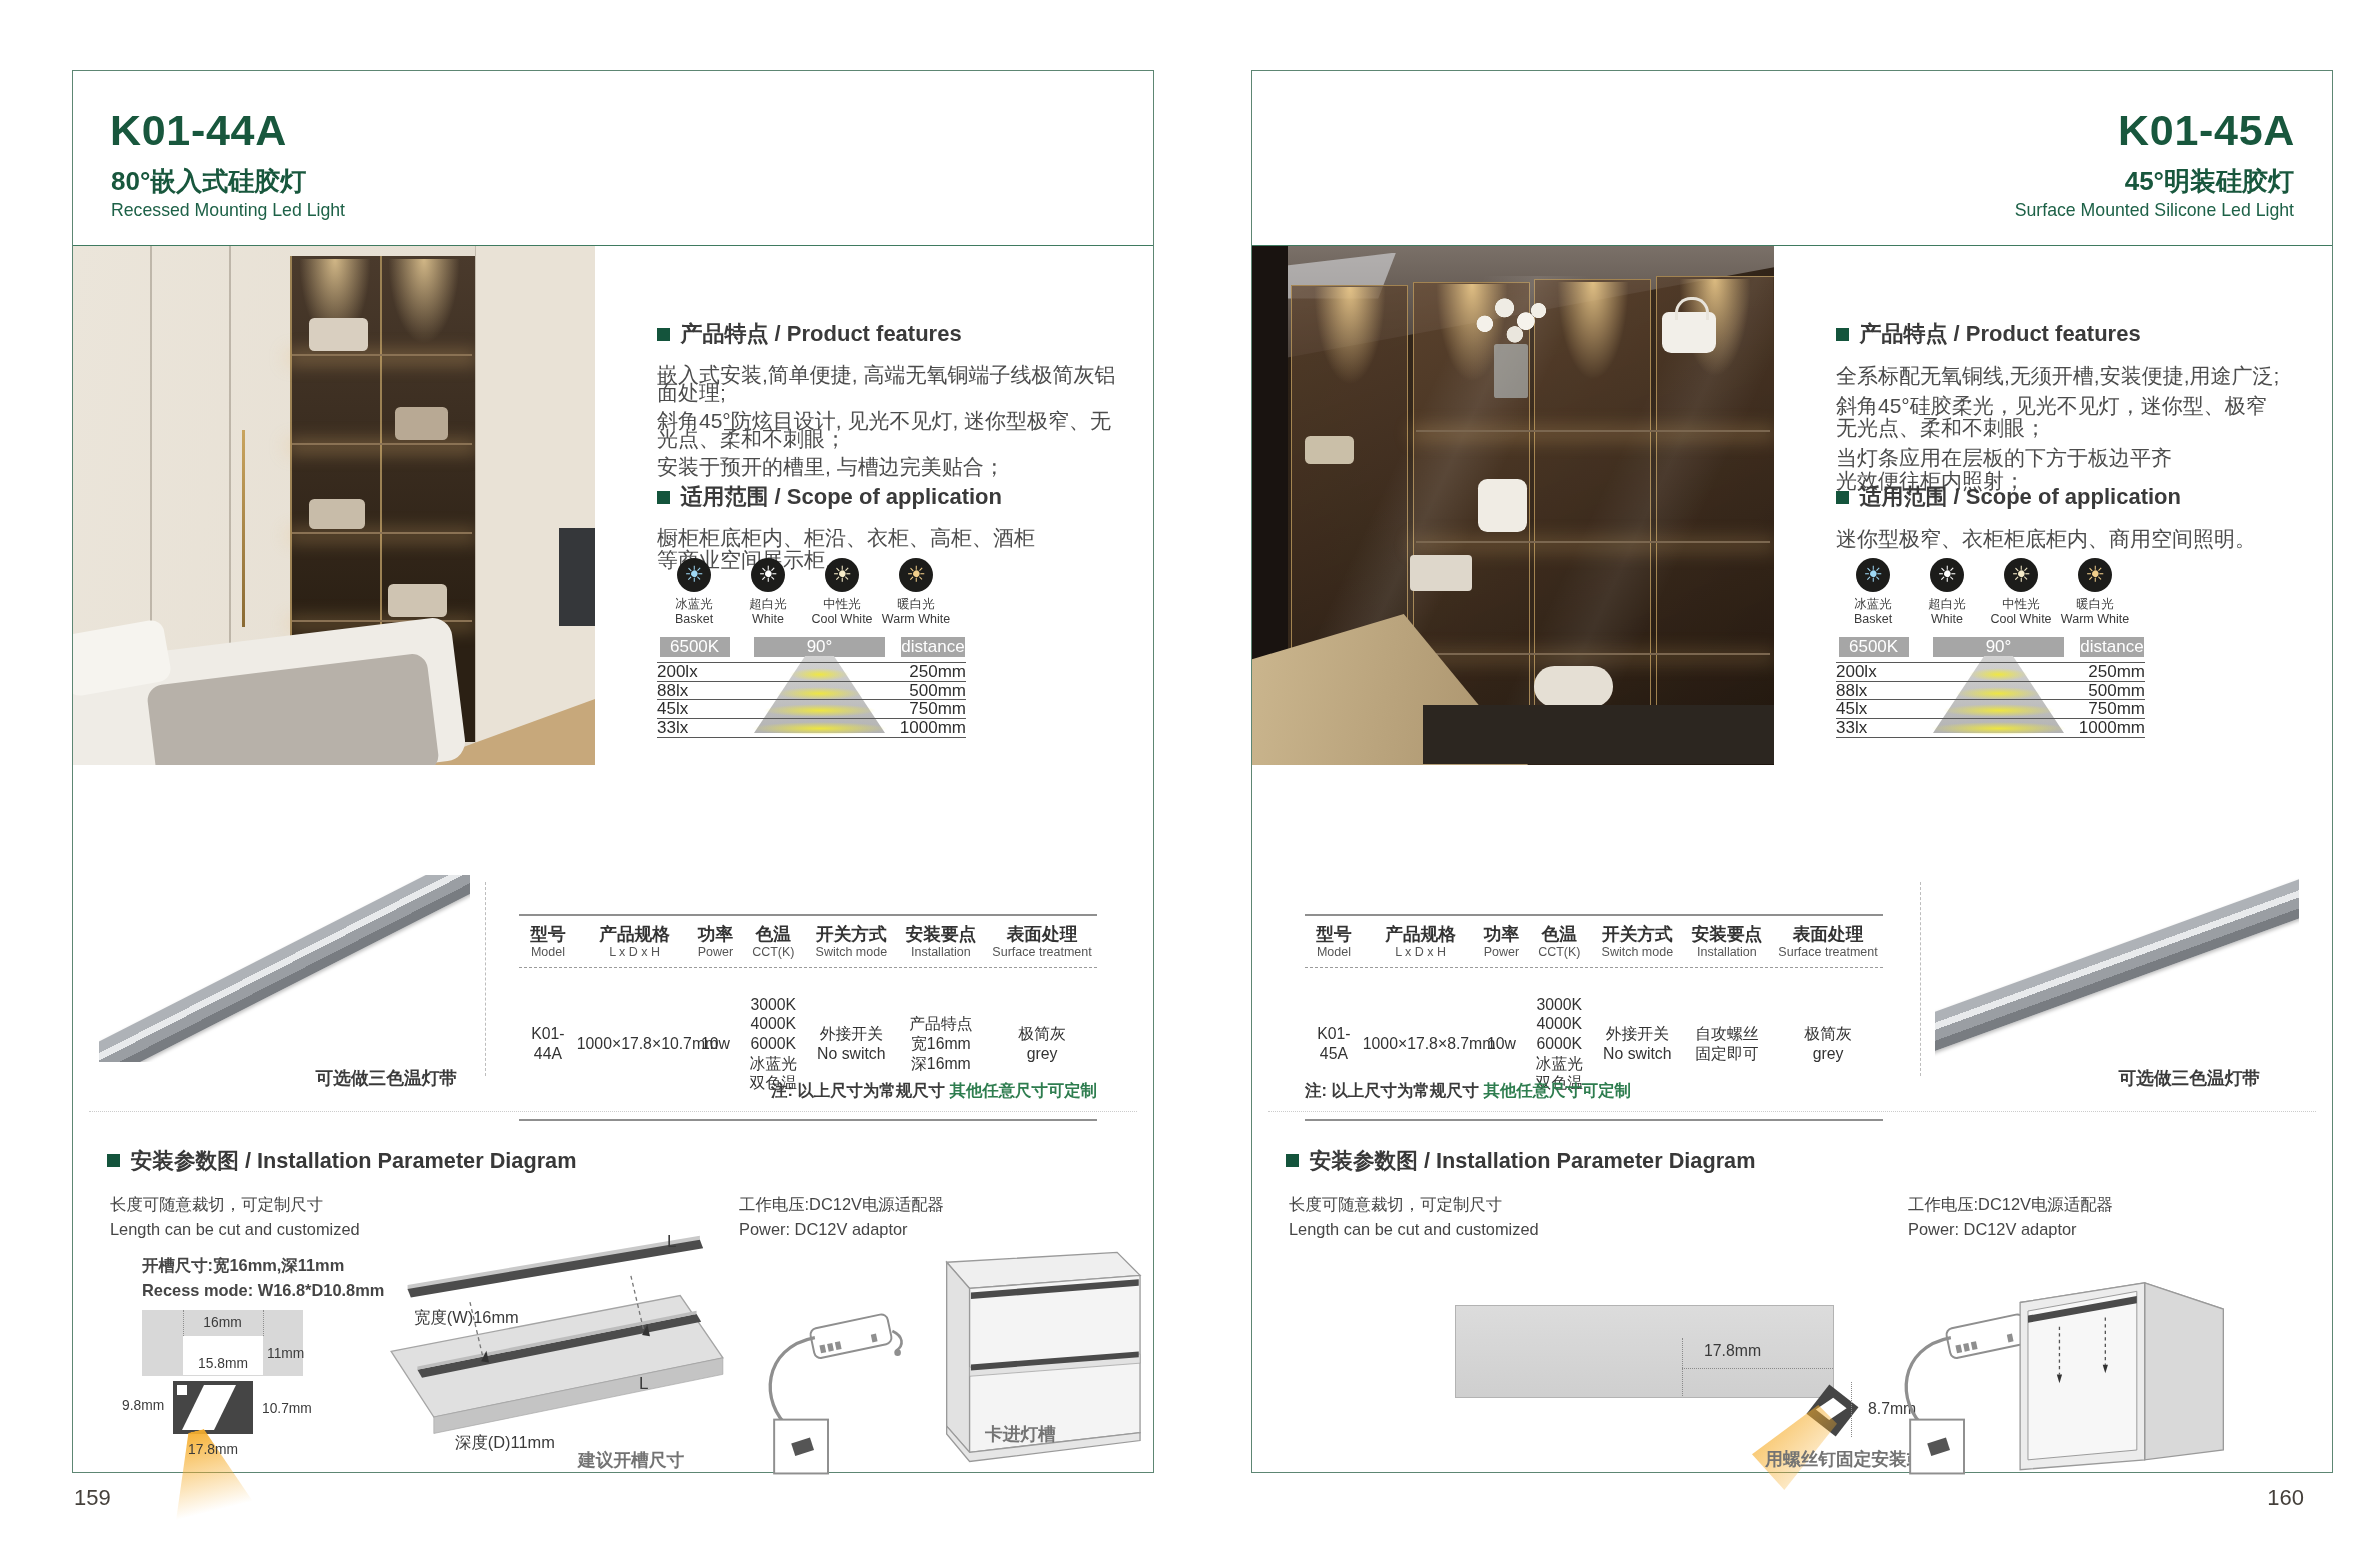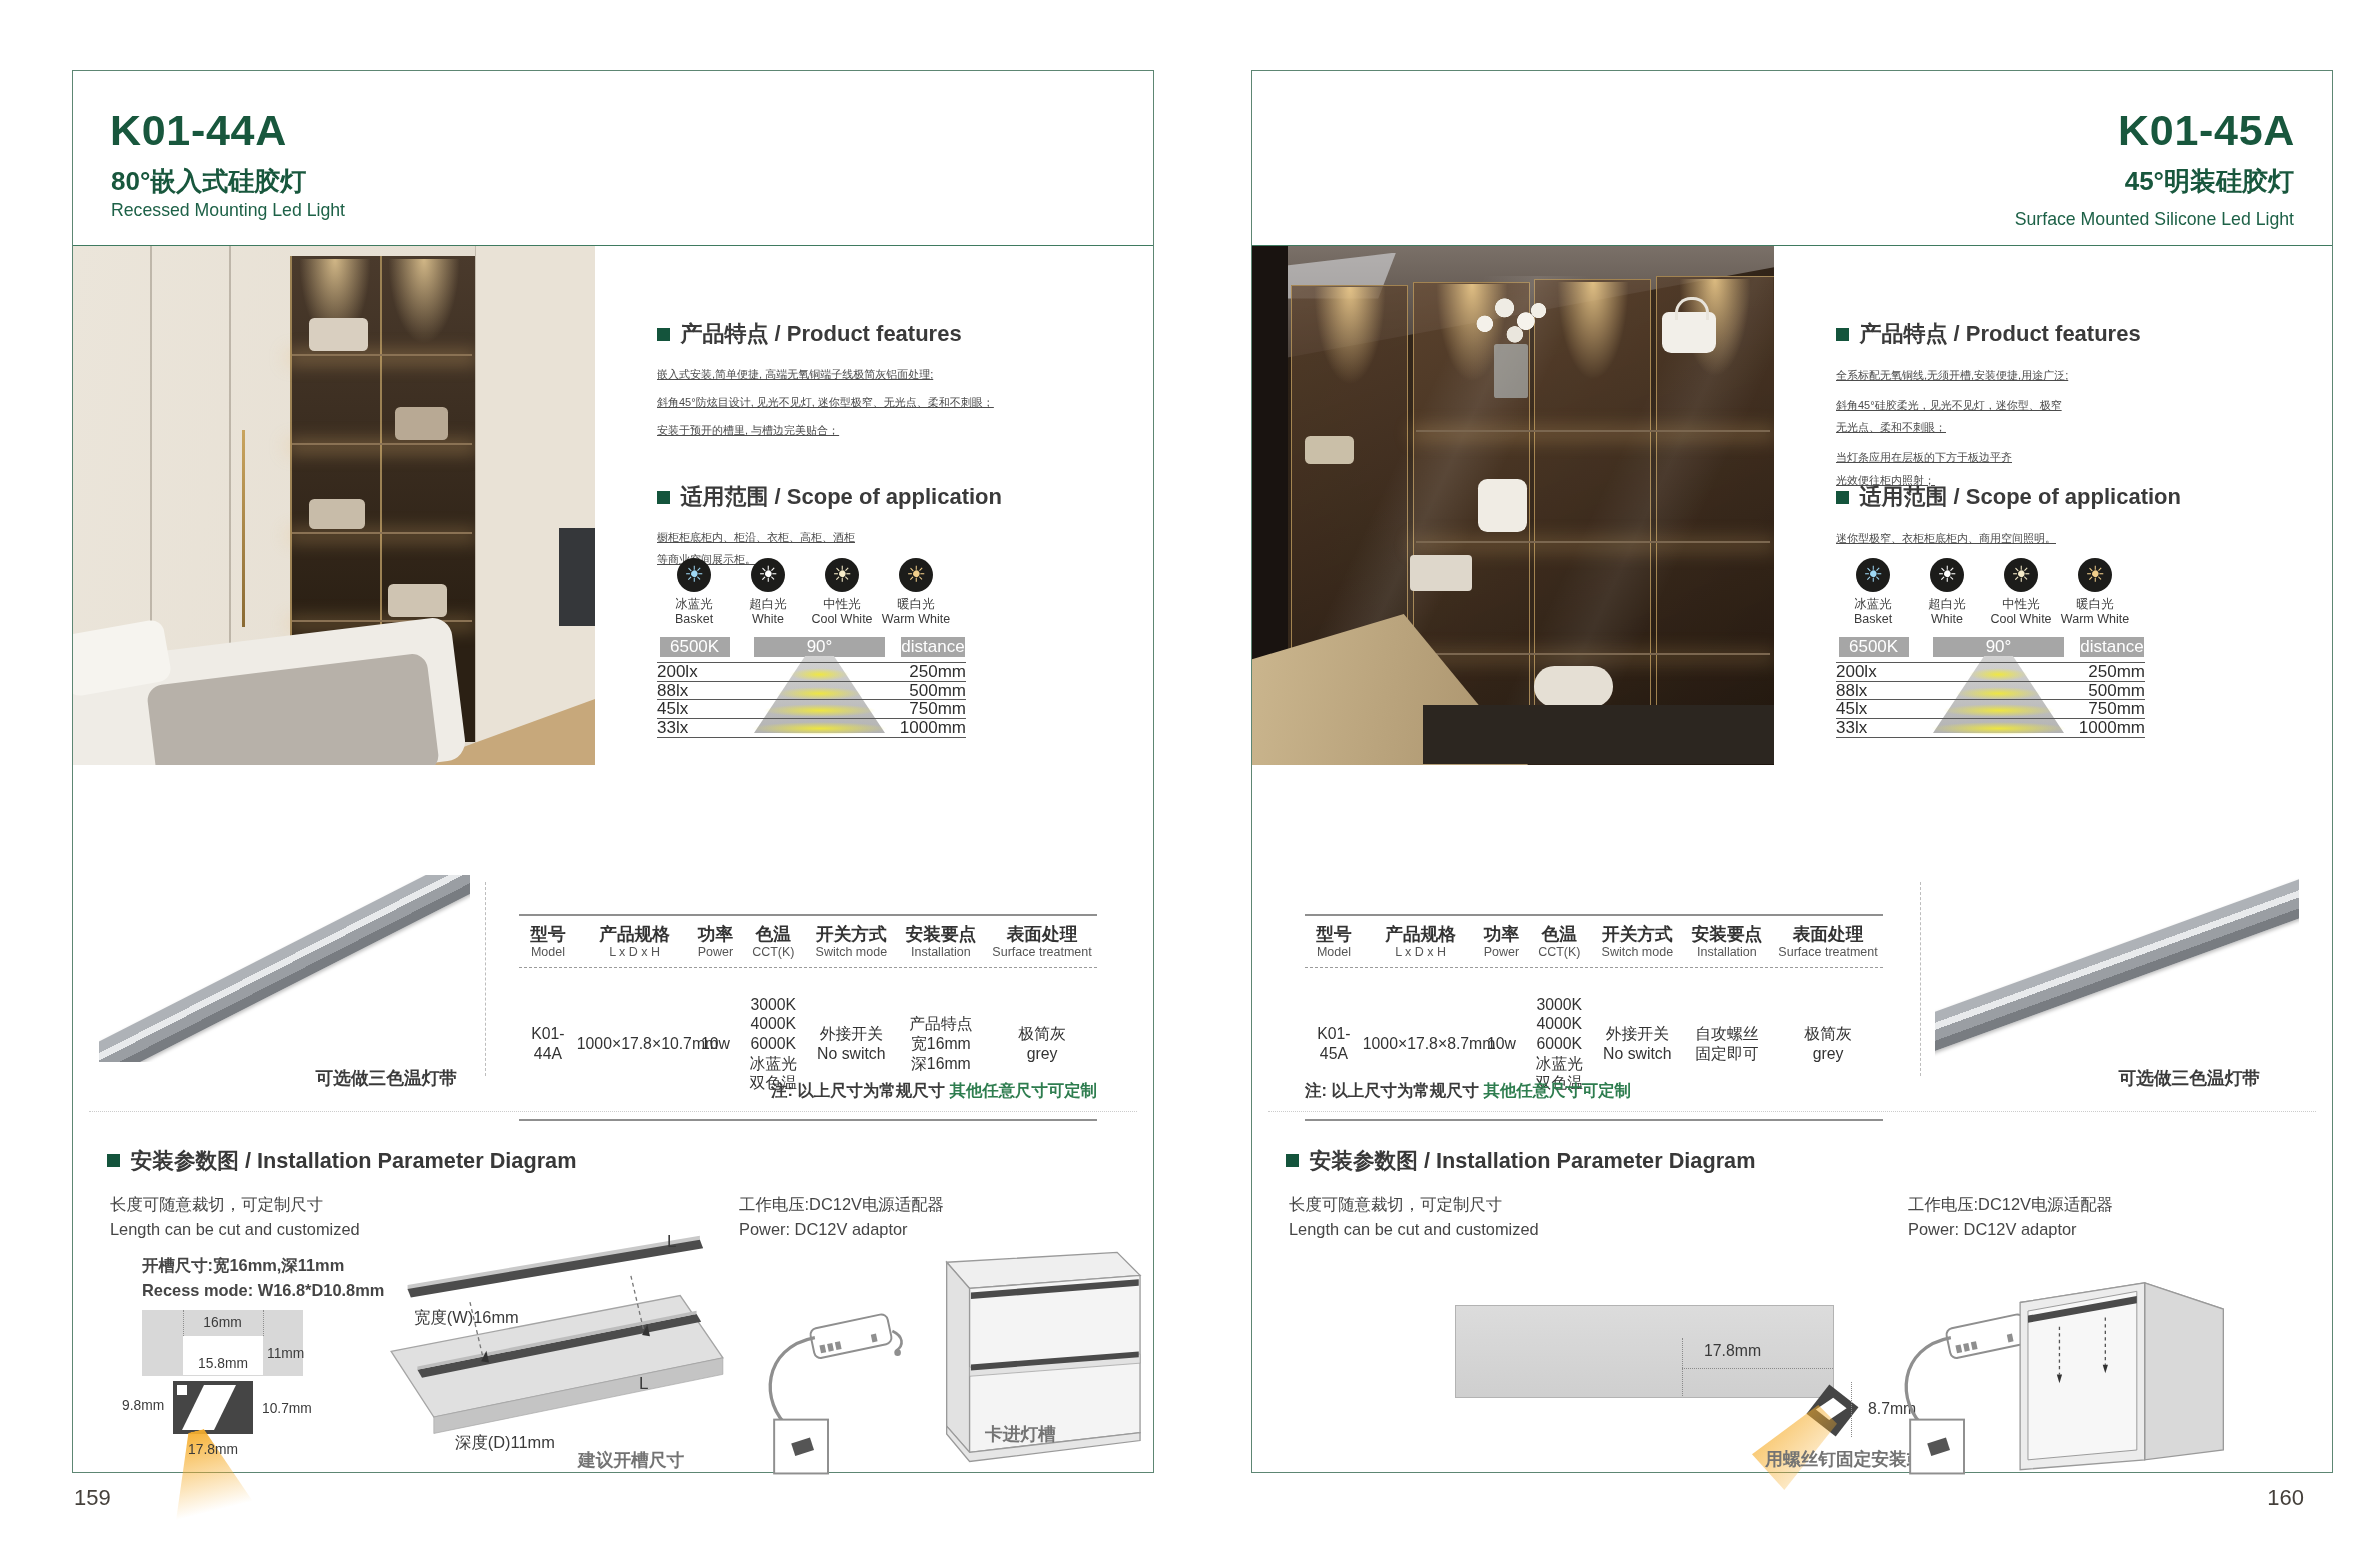--- a/index.html
+++ b/index.html
@@ -20,21 +20,21 @@
   .hrule { left:0; right:0; top:174px; height:1.3px; background:#3f7a60; }
 
   
   .photo { left:0; top:175px; width:522px; height:519px; overflow:hidden; background:#e8e2d6; }
   .photo div { position:absolute; }
 
   
   .sec-title { display:flex; align-items:center; gap:10.5px; font-size:22px; font-weight:700; color:#3a3a3a;margin-top:17px; }
   .bullet { width:13px; height:13px; background:#14543c; flex:0 0 auto; }
   .sec-title span { position:static; }
-  .feat-line { position:static; font-size:11px; color:#4c4c4c; line-height:17.7px; margin-bottom:10.5px;text-decoration:underline; }
+  .feat-line { position:static; font-size:21px; color:#4c4c4c; line-height:17.7px; margin-bottom:10.5px; }
   .rp .feat-line { margin-bottom:3.9px; line-height:19px; }
   .rp .feat-line.gap { margin-top:10.5px; }
   .col { width:459px; }
   .col .sec-title { margin-bottom:17px; position:static; }
 
   
   .cctblock { width:309px; height:184px; }
   .icons { display:flex; left:0; top:0; position:absolute; }
   .cct { position:static; width:74px; text-align:center; }
   .circ { position:static; width:34px; height:34px; border-radius:50%; background:#1c1c1a; margin:0 auto 5.3px auto;
@@ -343,21 +343,21 @@
     <polygon points="132,196 388,176 388,185 132,205" fill="#4a4a4a"></polygon>
     <polygon points="95,290 130,330 390,300 390,312 130,344 95,302" fill="#e6e6e6" stroke="#9a9a9a" stroke-width="2"></polygon>
   </svg>
   <div class="abs diaglabel" style="left:912px;top:1351px">卡进灯槽</div>
 </div>
 
 <div class="page rp" id="page-right">
 
   <div class="abs model-title" style="right:37px;top:38px;text-align:right">K01-45A</div>
   <div class="abs sub-zh" style="right:38px;top:97px;text-align:right">45°明装硅胶灯</div>
-  <div class="abs sub-en" style="right:38px;top:140px;text-align:left">Surface Mounted Silicone Led Light</div>
+  <div class="abs sub-en" style="right:38px;top:131px;text-align:left">Surface Mounted Silicone Led Light</div>
   <div class="abs hrule"></div>
 
   <div class="abs photo">
     <div style="inset:0;background:linear-gradient(120deg,#241b13,#3c2d1f 45%,#1d140d)"></div>
     <div style="left:0;top:0;width:100%;height:118px;background:linear-gradient(#7a7068,#4a4039);clip-path:polygon(0 0,100% 0,100% 18%,0 100%)"></div>
     <div style="left:26px;top:6.6px;width:118px;height:46px;background:rgba(235,240,245,.5);clip-path:polygon(0 30%,100% 0,85% 100%,0 100%)"></div>
     <div style="left:0;top:0;width:36px;height:100%;background:#191310"></div>
     <div style="left:39px;top:39px;width:115px;height:423px;border:1.3px solid rgba(190,155,95,.8);background:linear-gradient(160deg,rgba(96,70,48,.75),rgba(40,28,18,.85))"></div>
     <div style="left:161px;top:36px;width:115px;height:430px;border:1.3px solid rgba(190,155,95,.8);background:linear-gradient(160deg,rgba(104,76,52,.75),rgba(44,31,20,.85))"></div>
     <div style="left:282px;top:33px;width:115px;height:433px;border:1.3px solid rgba(190,155,95,.8);background:linear-gradient(160deg,rgba(96,70,48,.75),rgba(40,28,18,.85))"></div>

